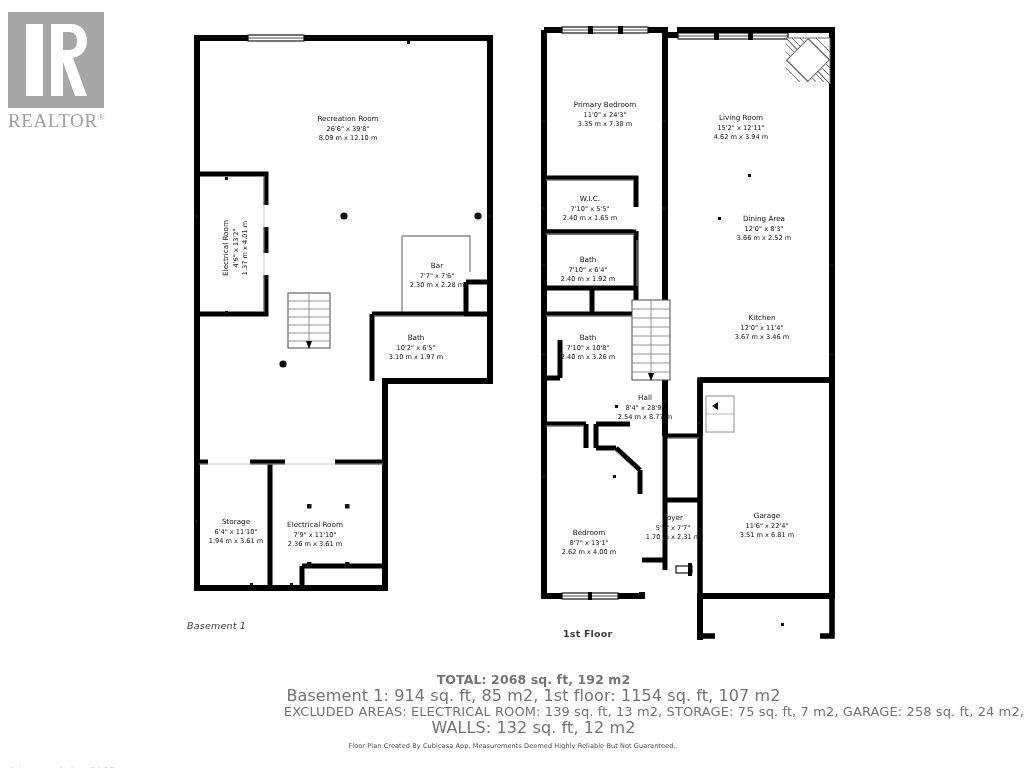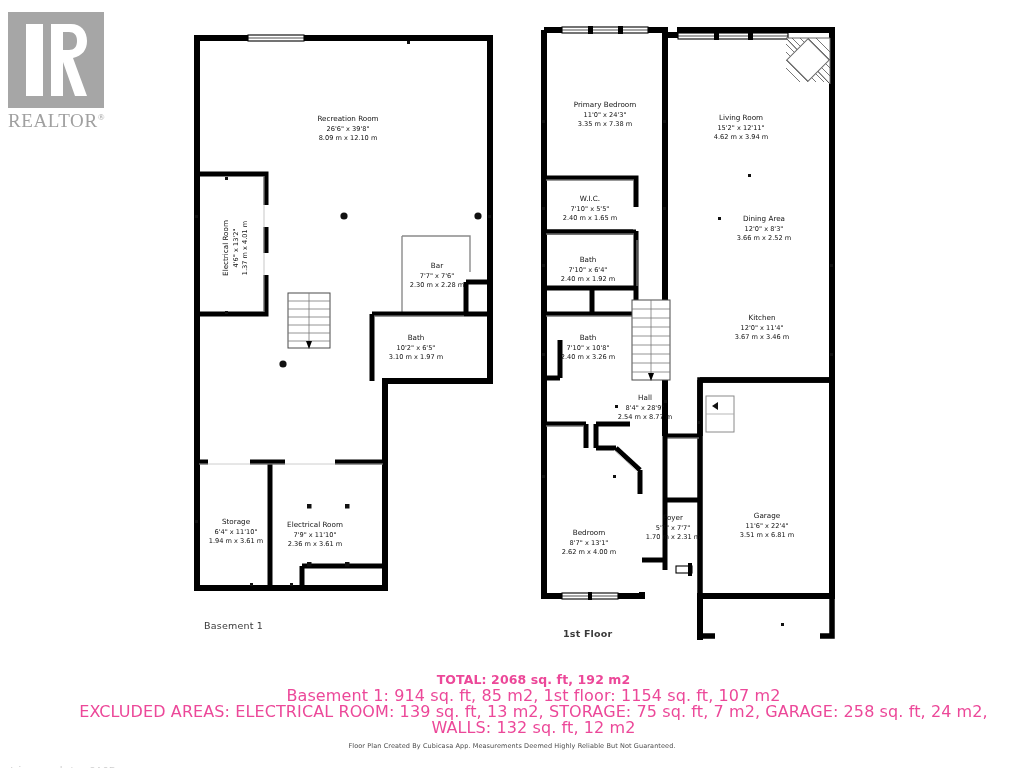--- a/index.html
+++ b/index.html
@@ -90,27 +90,27 @@
   }
   .summary {
     position: absolute;
     left: 0;
     top: 672px;
     width: 1024px;
     text-align: center;
   }
   .summary .line {
     display: block;
-    color: #ec4899;
+    color: #737373;
     letter-spacing: 0.1px;
     padding-left: 43px;
   }
   .summary .l1 { font-size: 12.5px; font-weight: bold; line-height: 16px; }
   .summary .l2 { font-size: 16px; line-height: 16px; }
-  .summary .l3 { font-size: 16px; line-height: 16px; }
+  .summary .l3 { font-size: 13px; line-height: 16px; text-align: right; }
   .summary .l4 { font-size: 16px; line-height: 16px; }
   .credit {
     position: absolute;
     left: 0;
     top: 742px;
     width: 1024px;
     text-align: center;
     font-size: 6.5px;
     color: #4a4a4a;
     letter-spacing: 0.1px;
@@ -465,21 +465,21 @@
         </g>
         <g>
           <text class="rm-name" x="589" y="535">Bedroom</text>
           <text class="rm-dim" x="589" y="544.5">8'7" x 13'1"</text>
           <text class="rm-dim" x="589" y="554">2.62 m x 4.00 m</text>
         </g>
       </g>
 
   </svg>
 
-  <div class="floor-label" style="left:204px; top:620px;">Basement 1</div>
+  <div class="floor-label" style="left:187px; top:620px;font-style:italic;">Basement 1</div>
   <div class="floor-label" style="left:563px; top:628px;font-weight:bold;">1st Floor</div>
 
   <div class="summary">
     <span class="line l1">TOTAL: 2068 sq. ft, 192 m2</span>
     <span class="line l2">Basement 1: 914 sq. ft, 85 m2, 1st floor: 1154 sq. ft, 107 m2</span>
     <span class="line l3">EXCLUDED AREAS: ELECTRICAL ROOM: 139 sq. ft, 13 m2, STORAGE: 75 sq. ft, 7 m2, GARAGE: 258 sq. ft, 24 m2,</span>
     <span class="line l4">WALLS: 132 sq. ft, 12 m2</span>
   </div>
 
   <div class="credit">Floor Plan Created By Cubicasa App. Measurements Deemed Highly Reliable But Not Guaranteed.</div>

